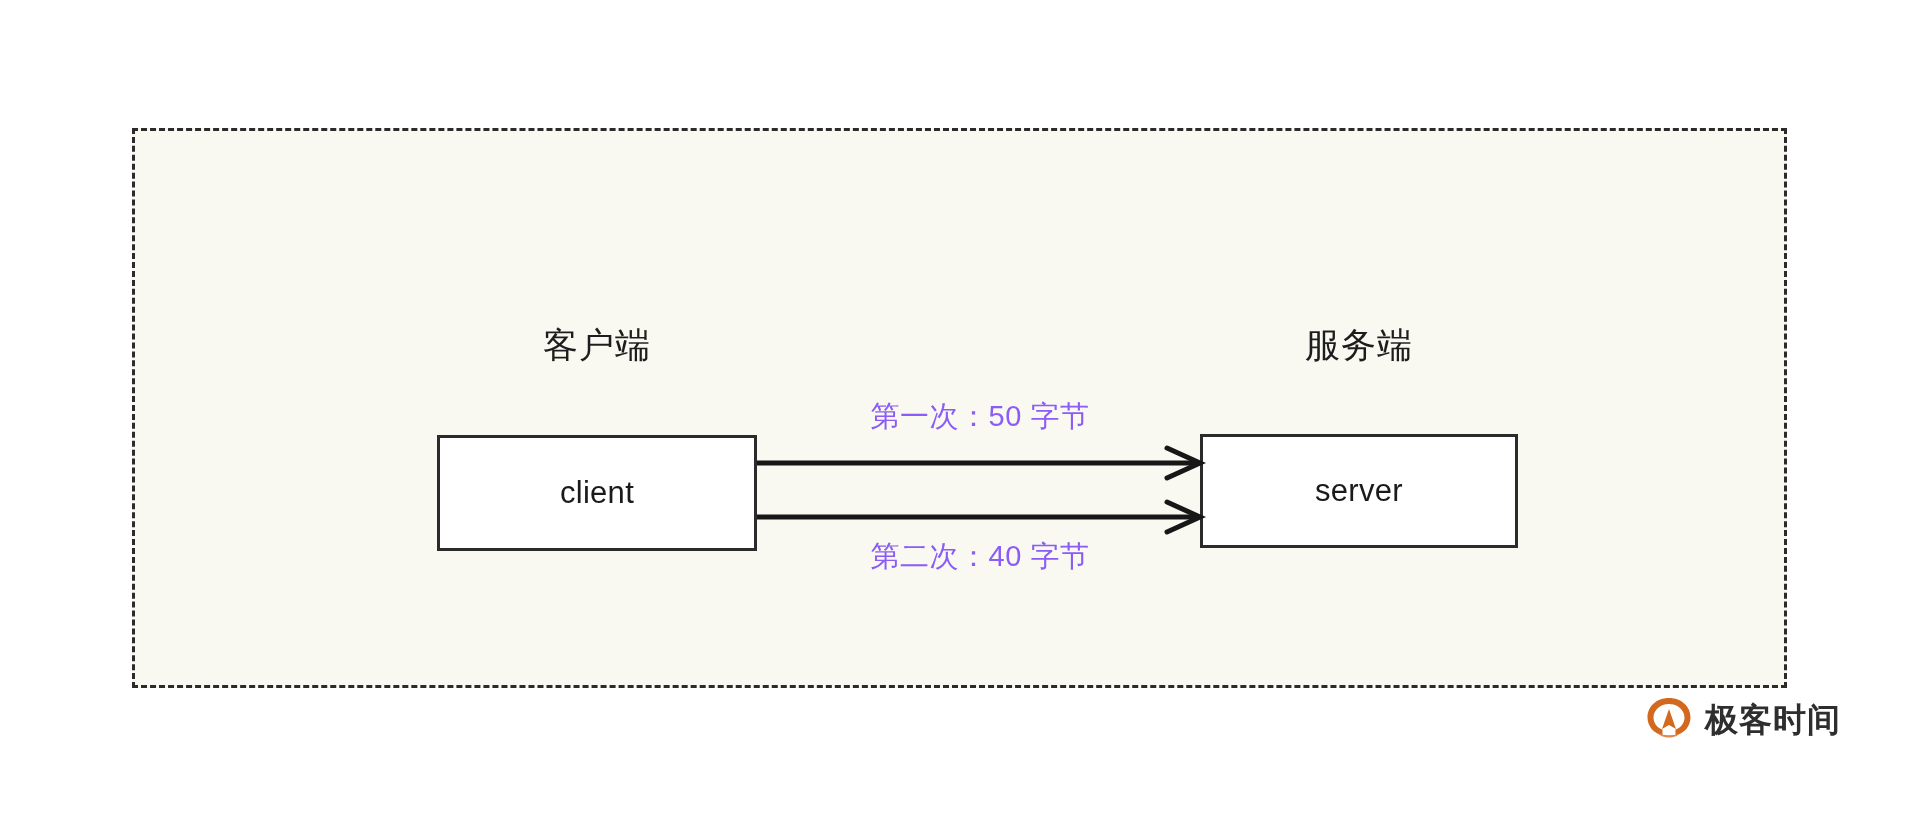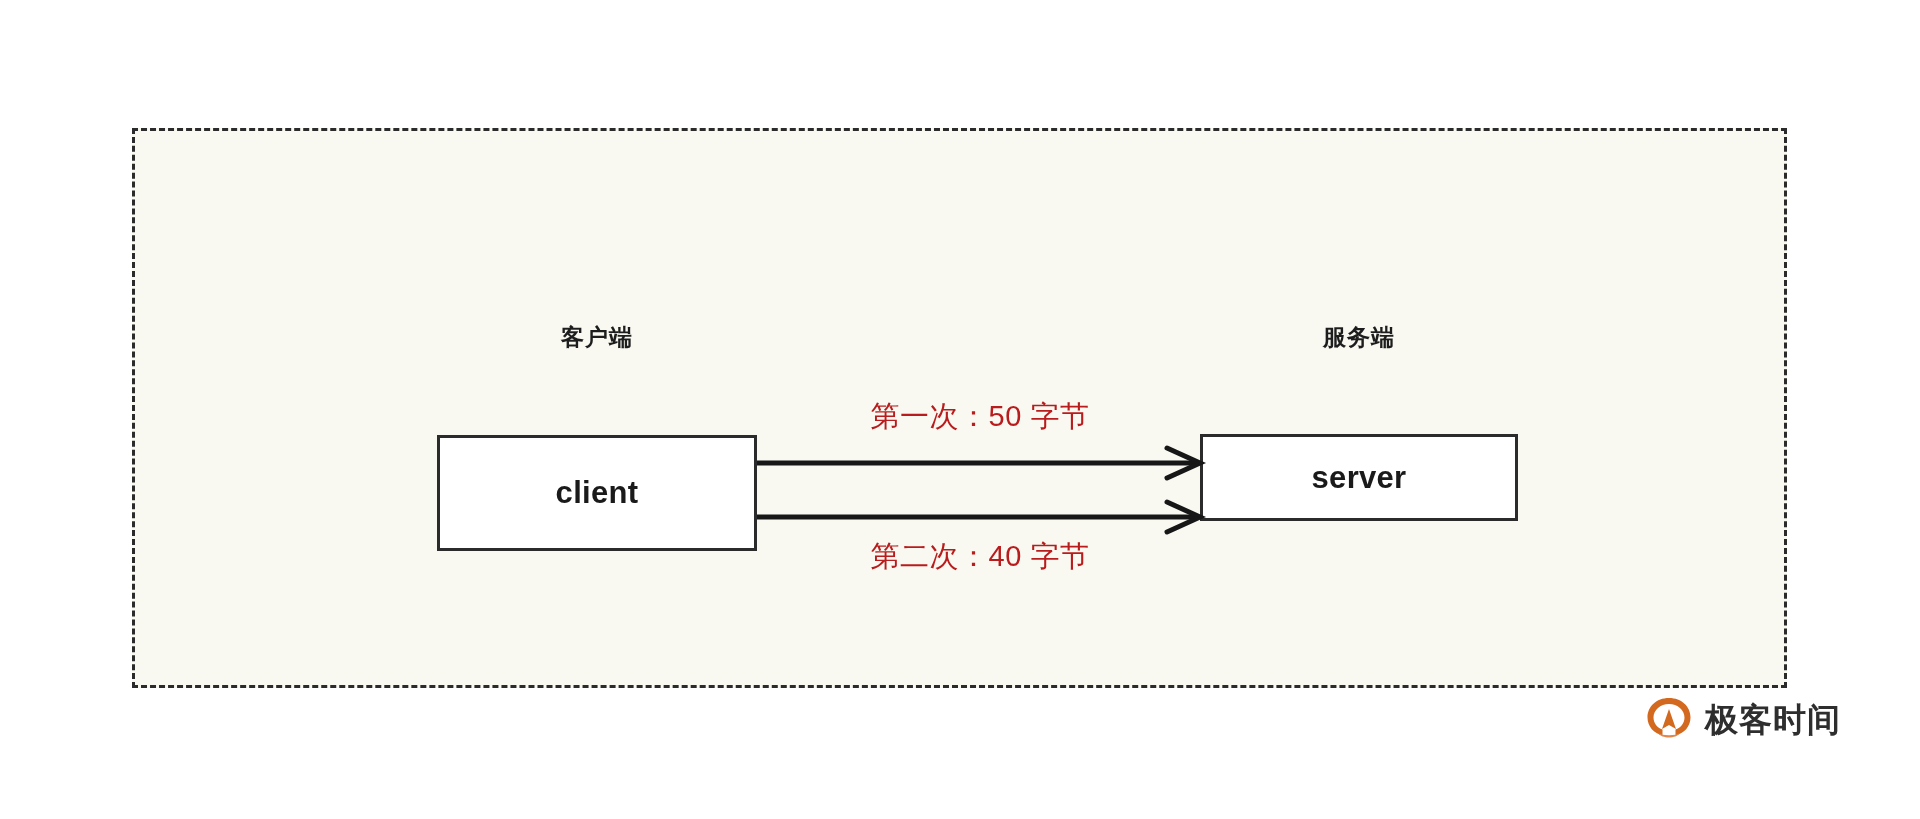--- a/index.html
+++ b/index.html
@@ -23,22 +23,22 @@
     width: 1655px;
     height: 560px;
     box-sizing: border-box;
     background: #f9f9f2;
     border: 3px dashed #2b2b2b;
   }
 
   
   .group-title {
     position: absolute;
-    font-size: 23px;
-    font-weight: 700;
+    font-size: 35px;
+    font-weight: 400;
     color: #1d1d1d;
     letter-spacing: 1px;
     white-space: nowrap;
     text-align: right;
     transform: translateX(-50%);
   }
   #client-group-title { left: 597px; top: 322px; }
   #server-group-title { left: 1359px; top: 322px; }
 
   
@@ -47,52 +47,52 @@
     box-sizing: border-box;
     background: #ffffff;
     border: 3px solid #2b2b2b;
     display: flex;
     align-items: center;
     justify-content: center;
   }
   .node-label {
     font-size: 31px;
     color: #1a1a1a;
-    font-weight: 700;
+    font-weight: 400;
     letter-spacing: 0.3px;
   }
   #client-node {
     left: 437px;
     top: 435px;
     width: 320px;
     height: 116px;
   }
   #server-node {
     left: 1200px;
     top: 434px;
     width: 318px;
-    height: 87px;
+    height: 114px;
   }
 
   
   #arrow-layer {
     position: absolute;
     left: 0;
     top: 0;
     width: 1920px;
     height: 819px;
     pointer-events: none;
   }
 
   
   .flow-annotation {
     position: absolute;
     font-size: 29px;
     font-weight: 500;
-    color: #b91c1c;
+    color: #8b5cf6;
     white-space: nowrap;
     transform: translateX(-50%);
     letter-spacing: 0.5px;
   }
   #annotation-first { left: 980px; top: 397px; }
   #annotation-second { left: 980px; top: 537px; }
 
   
   #watermark {
     position: absolute;

